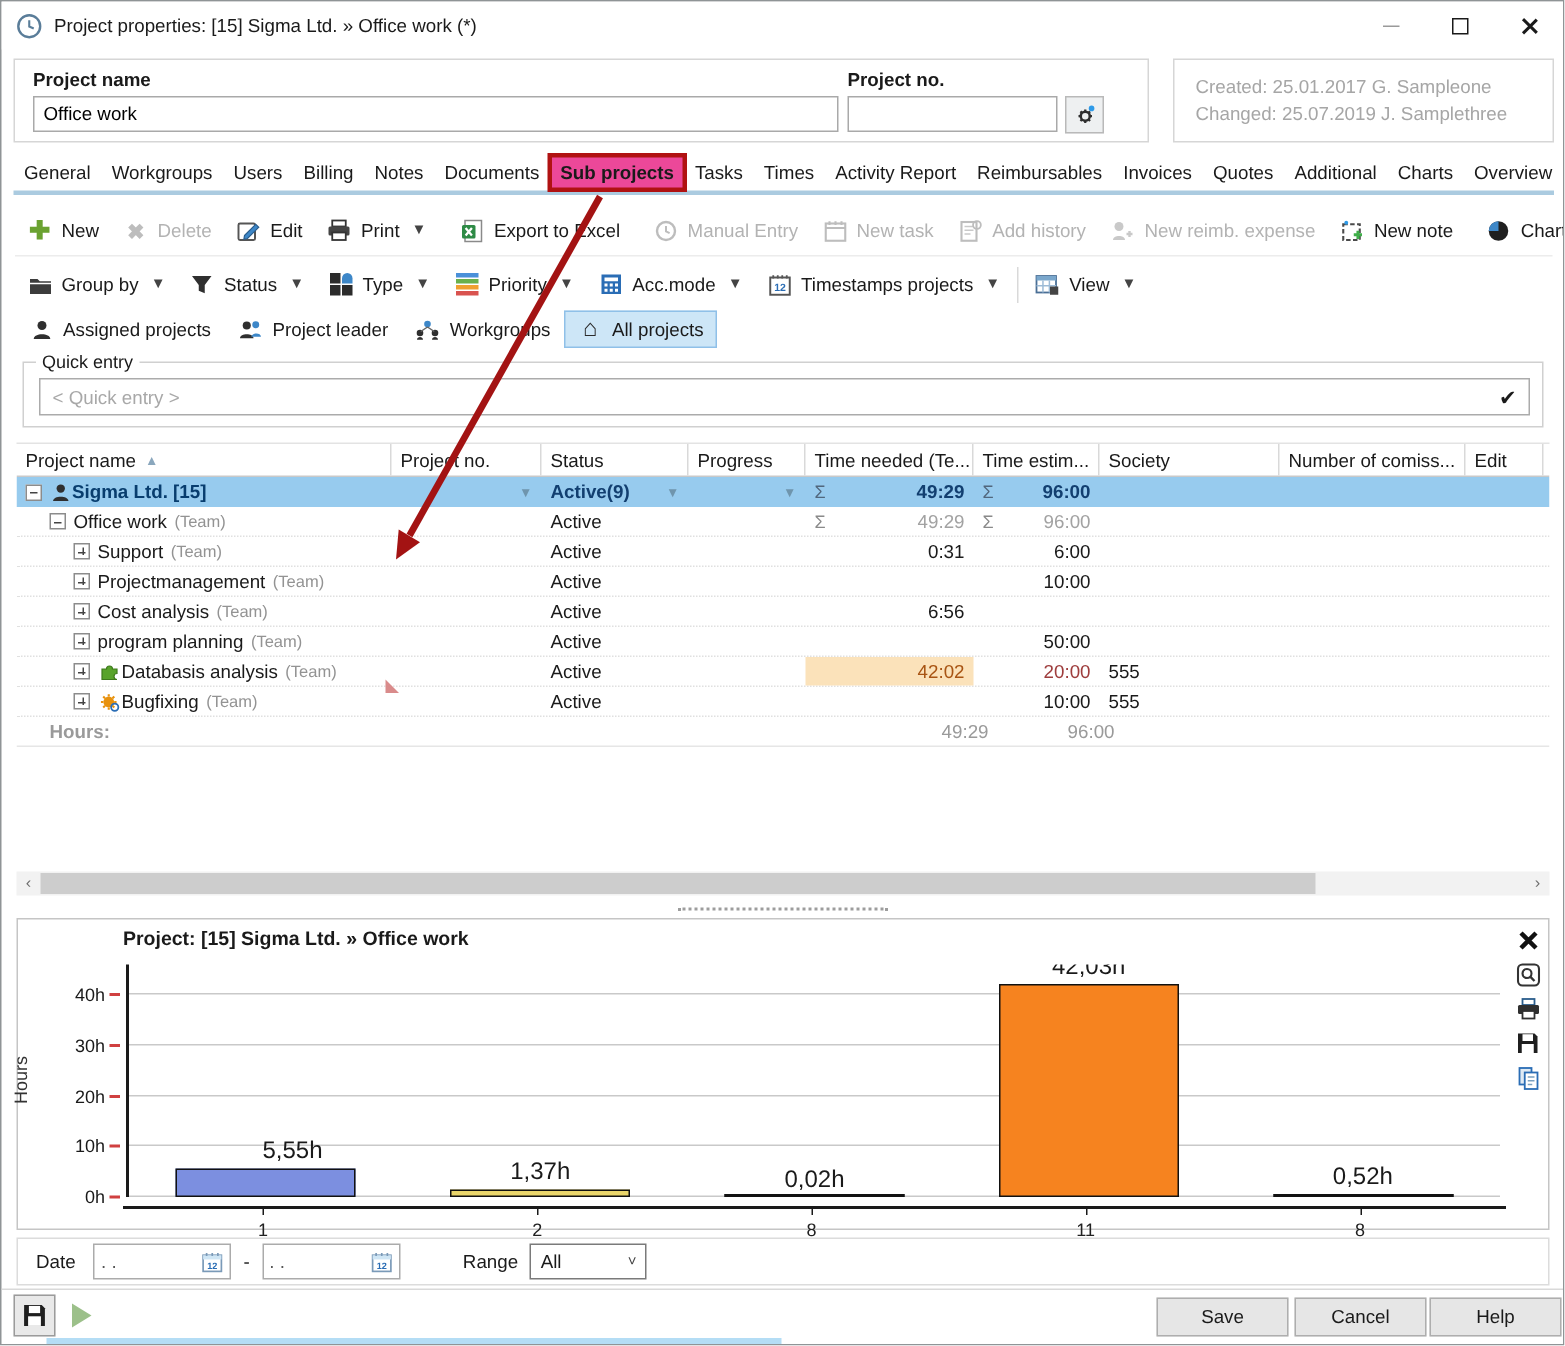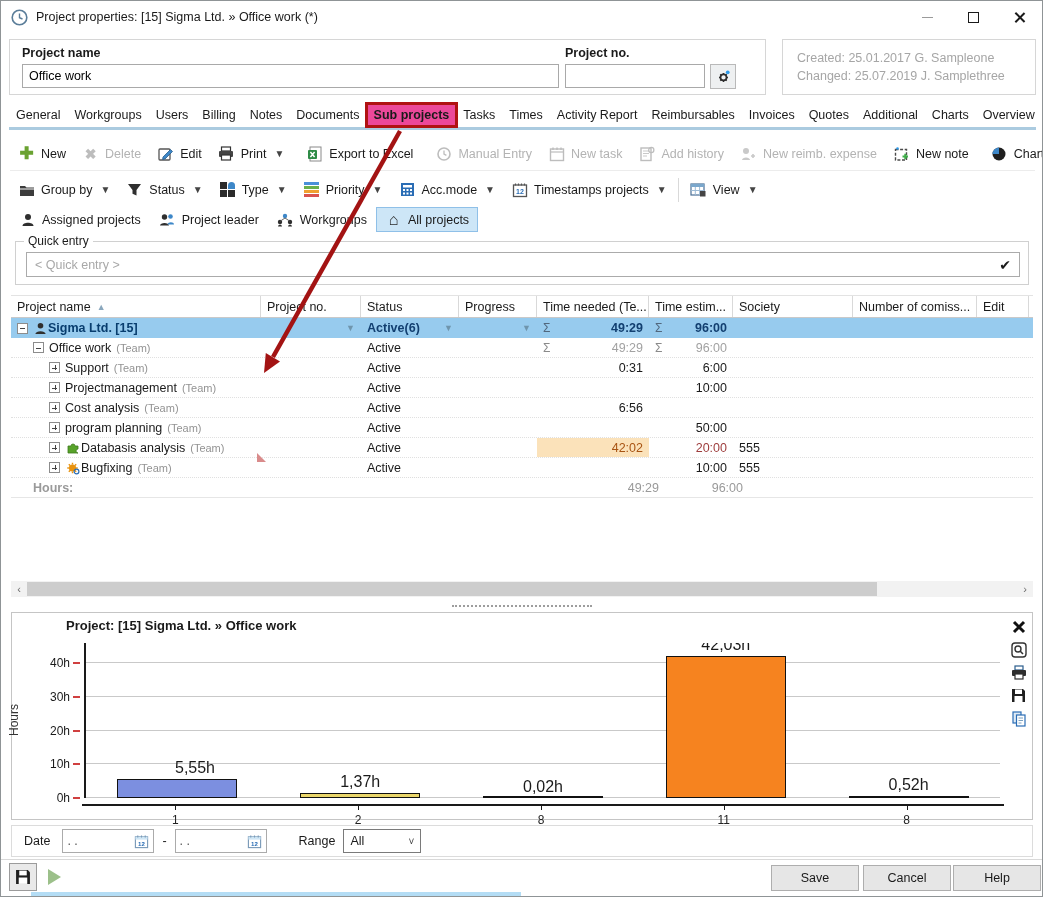--- a/index.html
+++ b/index.html
@@ -92,21 +92,21 @@
 
   
   .hscroll { position:absolute; left:10px; top:580px; width:1022px; height:16px; background:#f2f2f2; display:flex; align-items:center; }
   .sbtn { width:16px; height:16px; display:flex; align-items:center; justify-content:center; color:#6d6d6d; font-size:11px; flex:none; }
   .sthumb { height:14px; background:#cdcdcd; width:850px; }
   .splitter { position:absolute; left:10px; top:601px; width:1022px; height:7px; display:flex; justify-content:center; align-items:center; }
   .splitter i { width:140px; border-top:2px dotted #9d9d9d; }
 
   
   .chart-panel { position:absolute; left:10px; top:611px; width:1022px; height:208px; border:1px solid #c5c5c5; background:#fff; }
-  .chart-title { position:absolute; left:54px; top:5px; font-weight:bold; font-size:13px; }
+  .chart-title { position:absolute; left:70px; top:5px; font-weight:bold; font-size:13px; }
   .chart-icons { position:absolute; right:5px; top:5px; display:flex; flex-direction:column; gap:6px; align-items:center; }
   .cicon { width:17px; height:17px; display:flex; align-items:center; justify-content:center; }
   .plot-wrap { position:absolute; left:72px; top:30px; width:916px; height:155px; }
   .plot { position:absolute; left:0; top:0; width:100%; height:100%; overflow:hidden; border-left:2px solid #1a1a1a; }
   .gridline { position:absolute; left:0; width:100%; height:1px; background:#c9c9c9; }
   .bar { position:absolute; border:1px solid #111; }
   .bar-label { position:absolute; font-size:16px; transform:translateX(-50%); white-space:nowrap; }
   .yticks { position:absolute; left:0; top:30px; width:70px; height:155px; }
   .ytick-lab { position:absolute; right:12px; transform:translateY(-50%); font-size:12px; }
   .ytick-dash { position:absolute; width:7px; height:2px; background:#d04040; right:2px; transform:translateY(-50%); }
@@ -479,21 +479,21 @@
               <path d="M1.5 13 C1.5 8.8 12.5 8.8 12.5 13 Z" fill="#2f2f2f"></path>
             </svg>
           </span>
           <span class="nm">Sigma Ltd. [15]</span>
         </span>
       <span class="cc c1" title="">
           <span></span>
           <span class="cell-dd">▼</span>
         </span>
       <span class="cc c2">
-          <span class="statv">Active(6)</span>
+          <span class="statv">Active(9)</span>
           <span class="cell-dd">▼</span>
         </span>
       <span class="cc c3">
           <span></span>
           <span class="cell-dd">▼</span>
         </span>
       <span class="cc c4 num">
           <span class="sigma dk">Σ</span>
           <span class="bold-num">49:29</span>
         </span>
@@ -788,21 +788,21 @@
       <span>. .</span>
       <span class="cal">
           <svg width="15" height="15" viewBox="0 0 16 16">
             <rect x="1.5" y="3" width="13" height="11.5" fill="#fff" stroke="#7a9ab8" stroke-width="1.2"></rect>
             <rect x="1.5" y="3" width="13" height="3" fill="#cfe6f5"></rect>
             <path d="M4 1.5 V3.6 M8 1.5 V3.6 M12 1.5 V3.6" stroke="#7a9ab8" stroke-width="1.2"></path>
             <text x="8" y="12.5" font-size="6.5" font-weight="bold" fill="#2a6db5" text-anchor="middle">12</text>
           </svg>
         </span>
     </span>
-    <span style="padding-left:24px;">Range</span>
+    <span style="margin-left:10px;padding-left:24px;">Range</span>
     <span class="combo">
       <span>All</span>
       <span class="chev">˅</span>
     </span>
   </div>
 
   <div class="btm-sep"></div>
 
   <span class="sq-btn save-sq">
     <svg width="16" height="16" viewBox="0 0 15 15">

